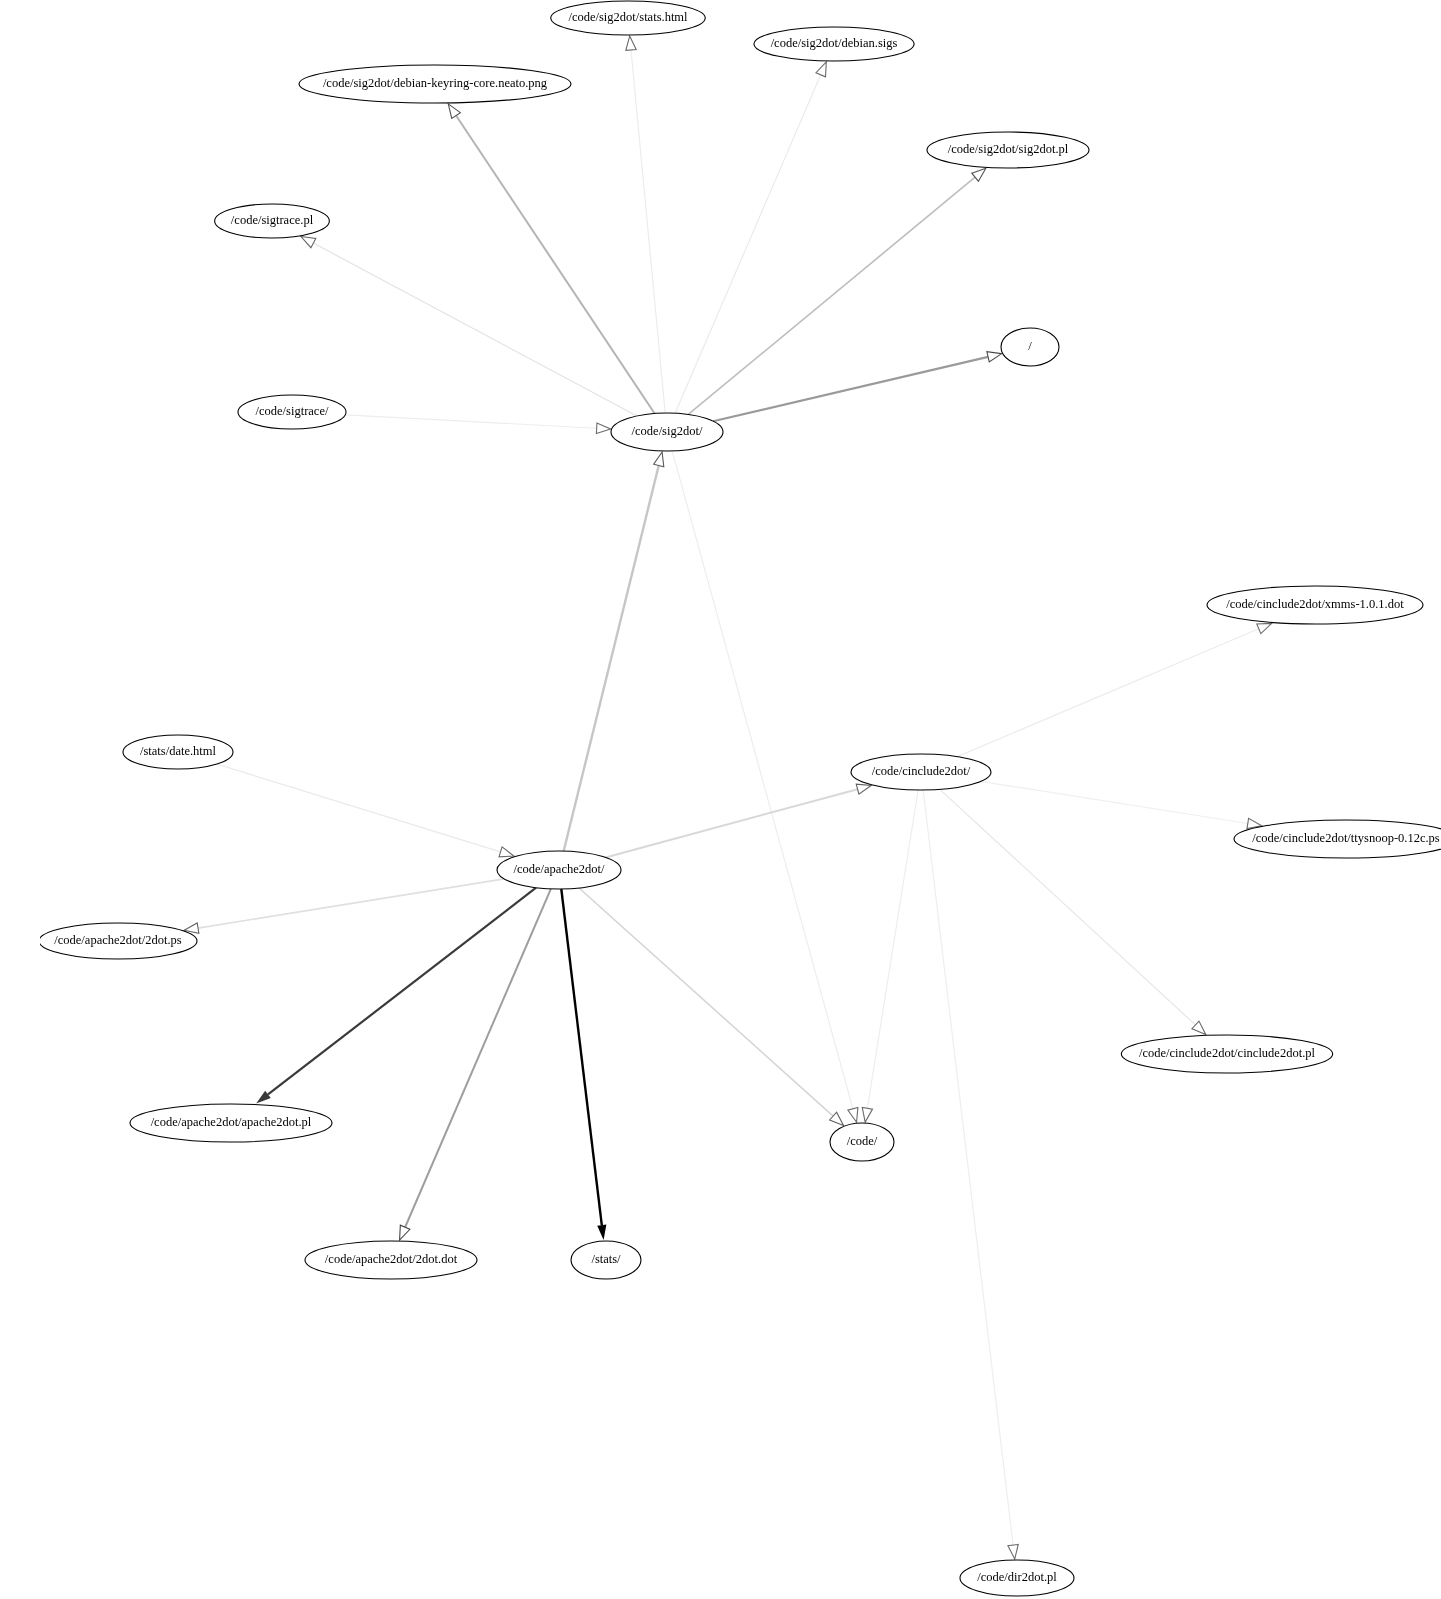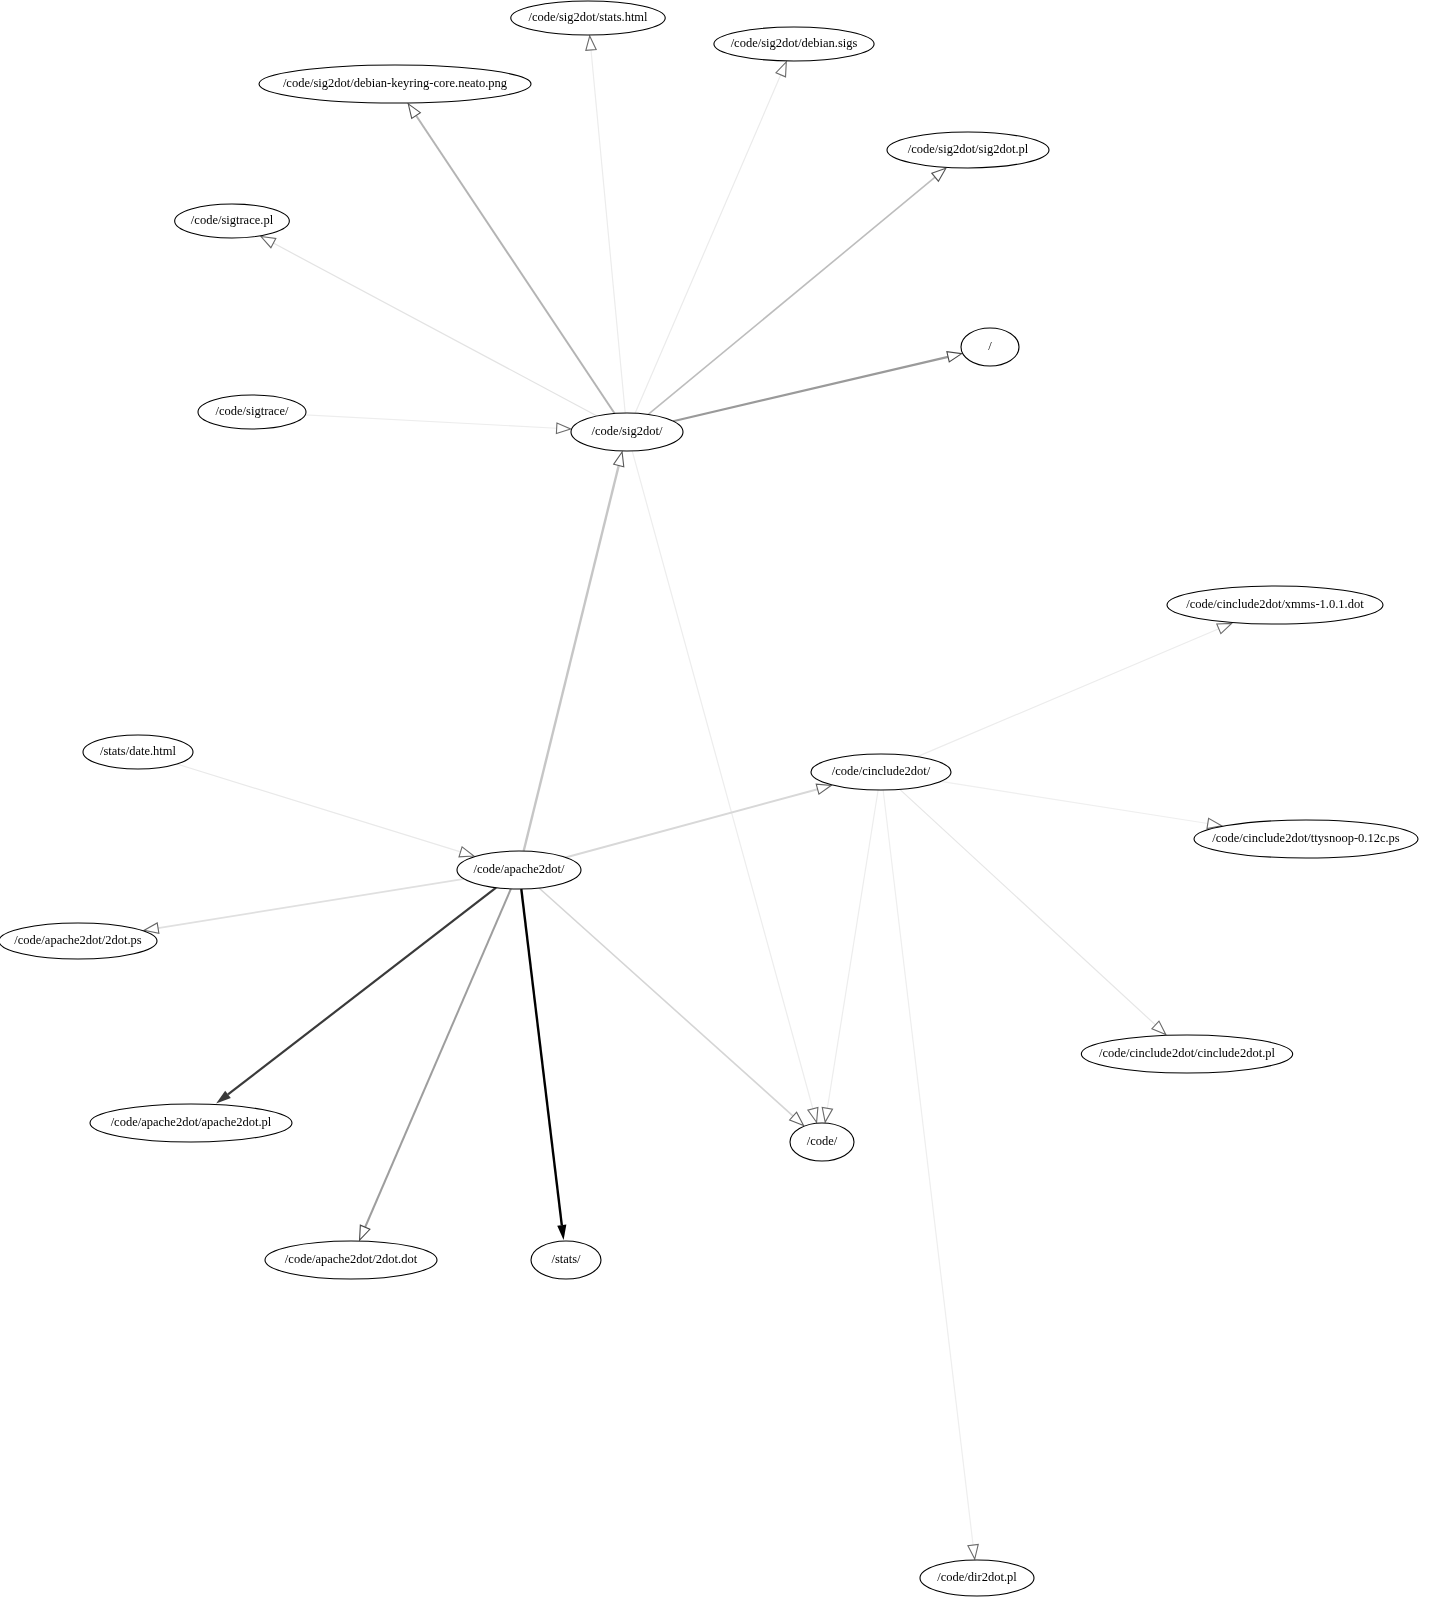--- a/index.html
+++ b/index.html
@@ -10,20 +10,21 @@
   body {
     width: 1441px;
     height: 1599px;
     font-family: "Liberation Serif", serif;
     overflow: hidden;
   }
   #graph-root {
     position: relative;
     width: 1339px;
     height: 1599px;
+    margin-left: 40px;
   }
   svg#graph-canvas {
     display: block;
     width: 1441px;
     height: 1599px;
   }
   .node-ellipse {
     fill: #ffffff;
     stroke: #000000;
     stroke-width: 1.1;

